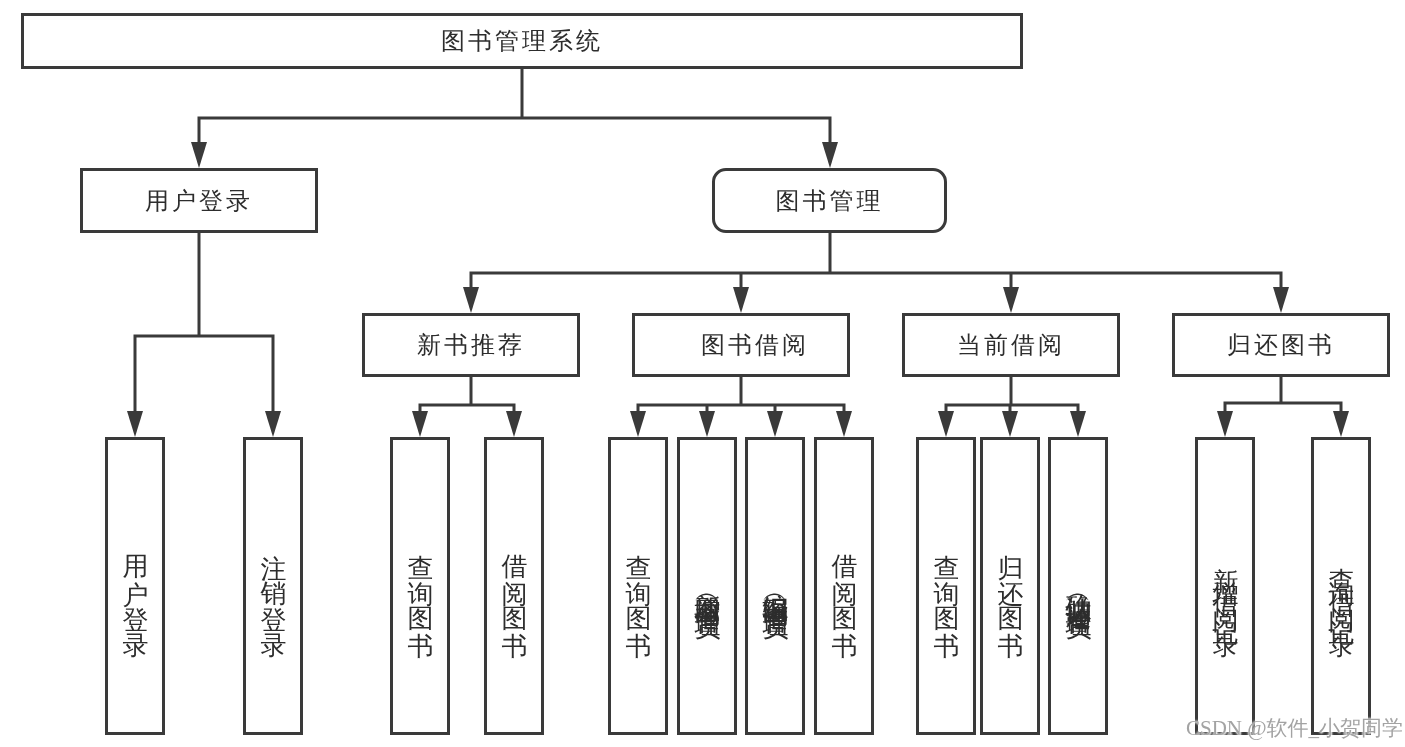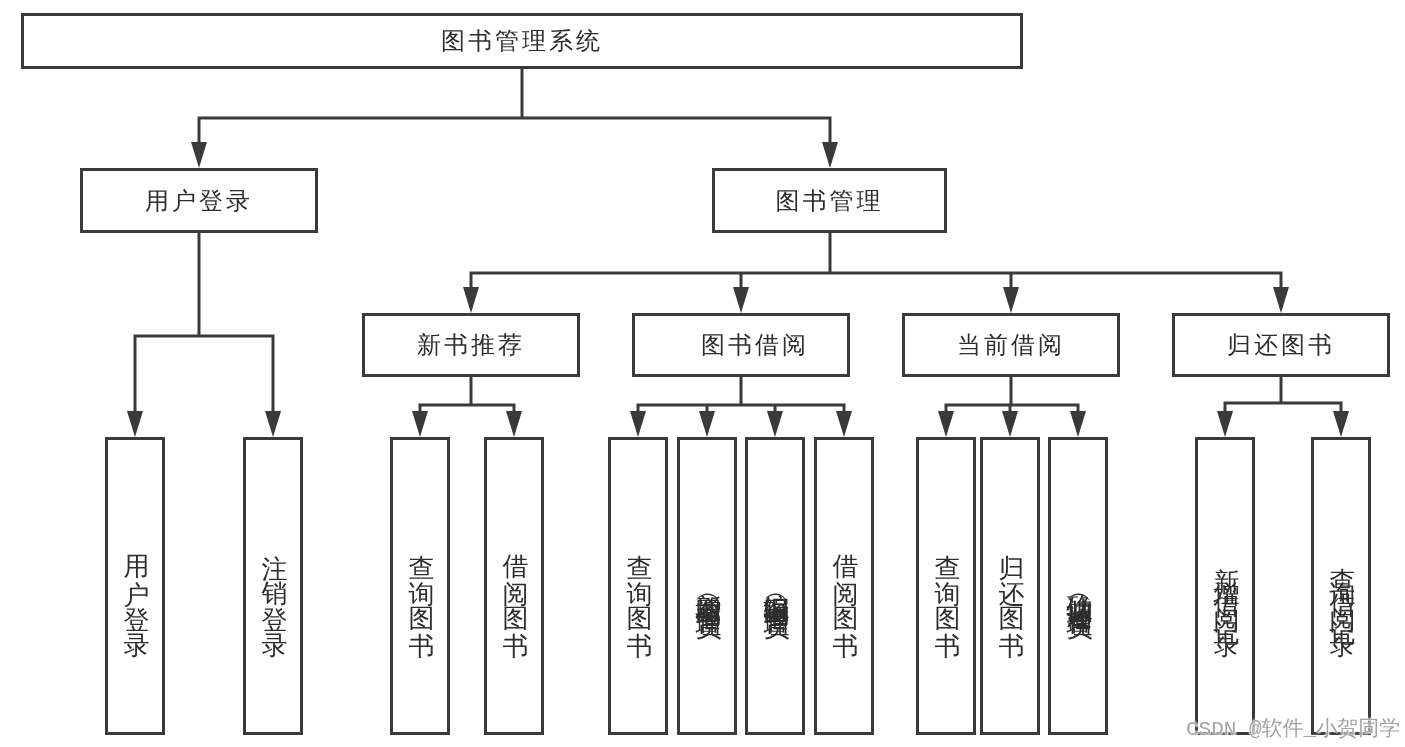--- a/index.html
+++ b/index.html
@@ -2,21 +2,21 @@
 <html><head>
 <meta charset="utf-8">
 <style>
   html, body { margin: 0; padding: 0; background: #ffffff; }
   #stage {
     position: relative;
     width: 1405px;
     height: 747px;
     background: #ffffff;
     overflow: hidden;
-    font-family: Liberation Mono, monospace;
+    font-family: Liberation Serif, serif;
   }
   #wires {
     position: absolute;
     left: 0; top: 0;
     z-index: 1;
   }
   .box {
     position: absolute;
     box-sizing: border-box;
     background: #ffffff;
@@ -98,21 +98,21 @@
     </g>
   </svg>
 
   <div class="box" style="left:21px; top:13px; width:1002px; height:56px;">
     <span class="hlabel">图书管理系统</span>
   </div>
 
   <div class="box" style="left:80px; top:168px; width:238px; height:65px;">
     <span class="hlabel">用户登录</span>
   </div>
-  <div class="box" style="left:712px; top:168px; width:235px; height:65px;">
+  <div class="box" style="left:712px; top:168px; width:235px; height:65px;border-radius:14px;">
     <span class="hlabel">图书管理</span>
   </div>
 
   <div class="box" style="left:362px; top:313px; width:218px; height:64px;text-align:right;">
     <span class="hlabel">新书推荐</span>
   </div>
   <div class="box" style="left:632px; top:313px; width:218px; height:64px;padding-left:28px;">
     <span class="hlabel">图书借阅</span>
   </div>
   <div class="box" style="left:902px; top:313px; width:218px; height:64px;">

